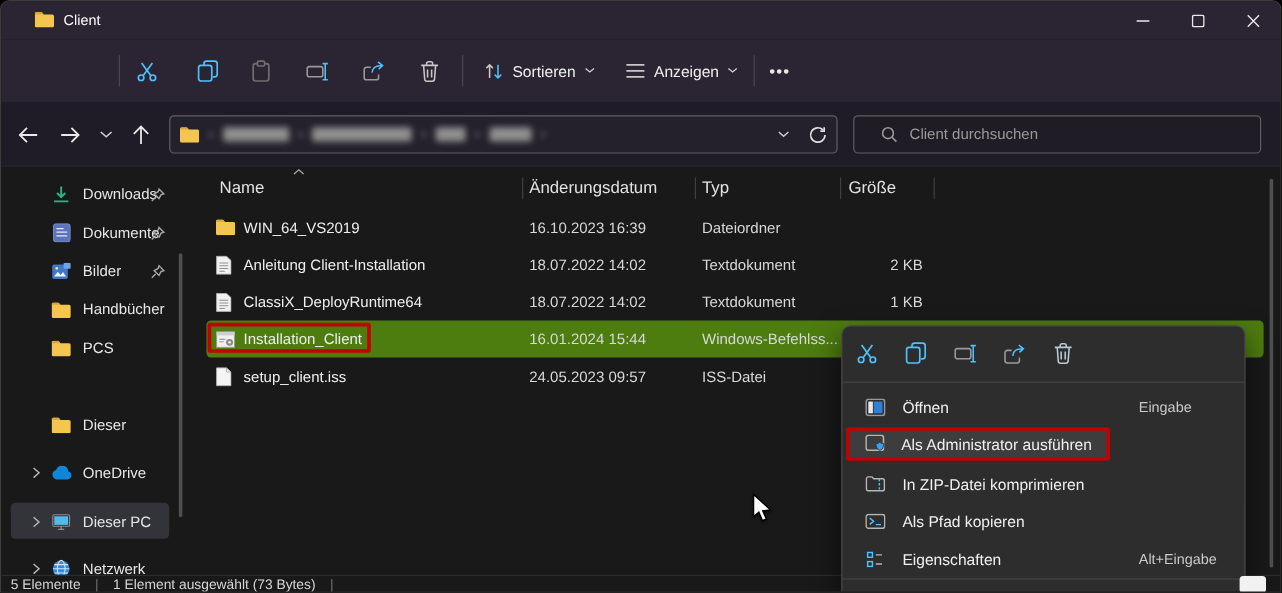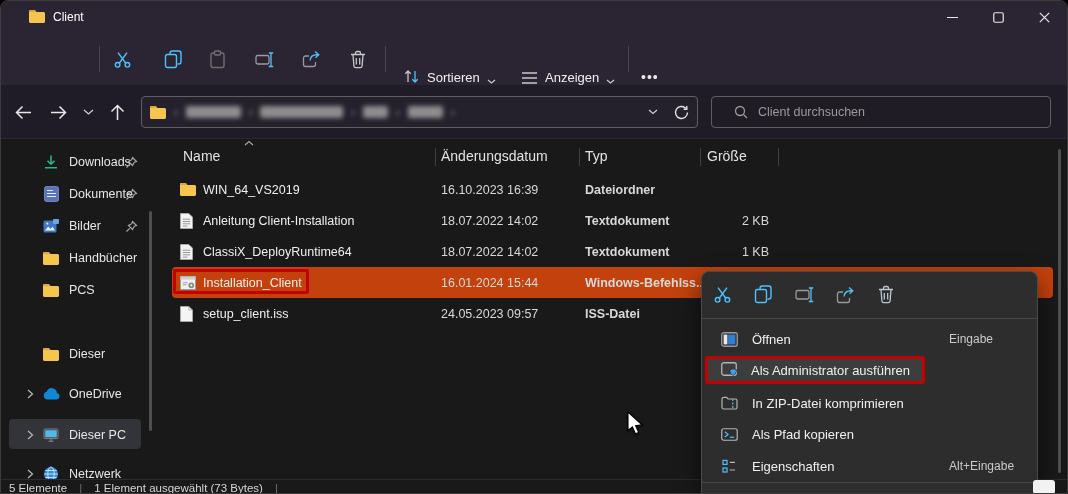--- a/index.html
+++ b/index.html
@@ -24,21 +24,21 @@
   .title-folder{position:absolute;left:28px;top:9px;}
   .title-text{position:absolute;left:52px;top:0;line-height:32px;font-size:12px;color:#fff;}
   .win-controls{position:absolute;right:0;top:0;height:32px;display:flex;}
   .win-btn{width:46px;height:32px;display:flex;align-items:center;justify-content:center;}
 
   
   .toolbar{position:absolute;left:0;top:32px;width:100%;height:52px;background:var(--mica);}
   .toolbar .vdiv{position:absolute;top:13px;width:1px;height:26px;background:#4a4454;}
   .neu{position:absolute;left:18px;top:0;height:52px;display:flex;align-items:center;gap:8px;color:#fff;font-size:13px;}
   .tool-ic{position:absolute;top:0;height:52px;width:30px;display:flex;align-items:center;justify-content:center;}
-  .tool-lbl{position:absolute;top:0;height:52px;display:flex;align-items:flex-end;gap:7px;color:#f0f0f0;font-size:13px;}
+  .tool-lbl{position:absolute;top:0;height:52px;display:flex;align-items:center;gap:7px;color:#f0f0f0;font-size:13px;}
   .more-dots{font-size:14px;color:#e8e8e8;letter-spacing:1px;}
 
   
   .addressrow{position:absolute;left:0;top:84px;width:100%;height:54px;background:var(--addr);
     border-bottom:1px solid rgba(255,255,255,.05);}
   .nav-btn{position:absolute;top:13px;width:28px;height:28px;display:flex;align-items:center;justify-content:center;border-radius:4px;}
   .addr-box{position:absolute;left:140px;top:11px;width:557px;height:32px;border:1px solid #5f5f5f;border-radius:4px;
     background:#25212c;display:flex;align-items:center;padding:0 8px;}
   .crumb-redacted{display:flex;align-items:center;gap:8px;margin-left:8px;filter:blur(2.5px);}
   .crumb-block{height:12px;background:#8f8f8f;border-radius:2px;}
@@ -63,29 +63,29 @@
   .side-sel{position:absolute;left:8px;top:280px;width:132px;height:30px;background:#33333a;border-radius:4px;}
   .side-scroll{position:absolute;left:148px;top:72px;width:3px;height:220px;background:#4f4f4f;border-radius:2px;}
 
   
   .filelist{position:absolute;left:165px;top:0;right:0;height:100%;}
   .fl-header{position:absolute;left:0;top:5px;right:0;height:26px;color:#e2e2e2;font-size:14px;}
   .fl-header .h{position:absolute;top:4px;}
   .fl-header .hdiv{position:absolute;top:4px;width:1px;height:18px;background:#3f3f3f;}
   .sort-caret{position:absolute;left:78px;top:-4px;}
   .fl-row{position:absolute;left:0;right:14px;height:31px;color:#e8e8e8;font-size:12.5px;}
-  .fl-row.selected{background:#c2410c;border-radius:4px;left:6px;}
+  .fl-row.selected{background:#4d7c0f;border-radius:4px;left:6px;}
   .fl-row .cell{position:absolute;top:0;height:31px;display:flex;align-items:center;color:#d8d8d8;}
   .fl-row .c-icon{left:14px;}
   .fl-row.selected .c-icon{left:8px;}
   .fl-row .c-name{left:37px;color:#efefef;}
   .fl-row.selected .c-name{left:31px;}
   .fl-row .c-date{left:275px;}
   .fl-row.selected .c-date{left:269px;}
-  .fl-row .c-type{left:419px;font-weight:bold;}
+  .fl-row .c-type{left:419px;}
   .fl-row.selected .c-type{left:413px;}
   .fl-row .c-size{left:541px;width:62px;justify-content:flex-end;}
   .red-box-file{position:absolute;left:7px;top:130px;width:136px;height:25px;border:3px solid var(--red);border-radius:2px;}
   .list-scroll{position:absolute;right:6px;top:10px;width:3px;height:324px;background:#4f4f4f;border-radius:2px;}
 
   
   .cmenu{position:absolute;left:700px;top:270px;width:337px;height:232px;background:var(--menu);
     border:1px solid #4a4a4a;border-radius:8px;box-shadow:0 10px 24px rgba(0,0,0,.55);}
   .cm-quick{position:absolute;left:0;top:0;width:100%;height:45px;display:flex;align-items:center;padding-left:8px;gap:17px;}
   .cm-qbtn{width:24px;height:24px;display:flex;align-items:center;justify-content:center;}

